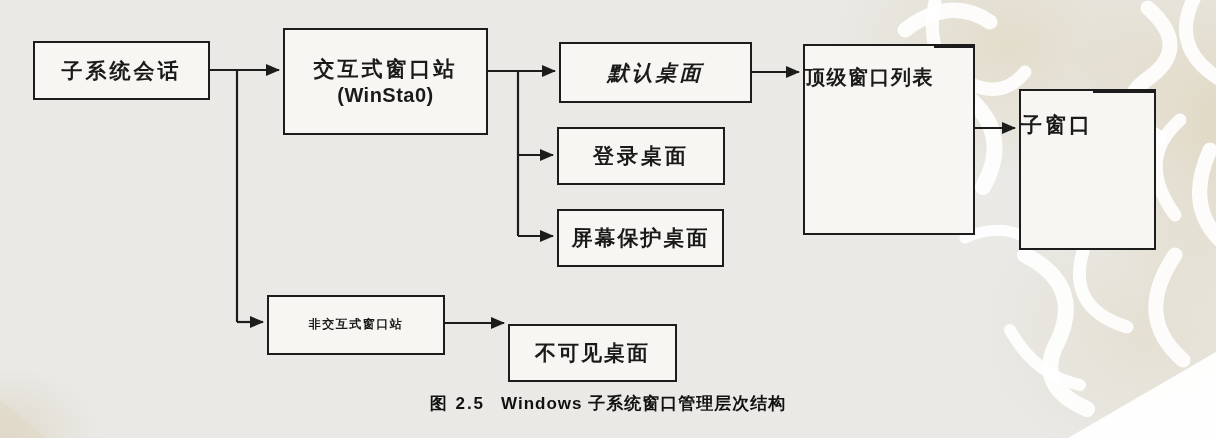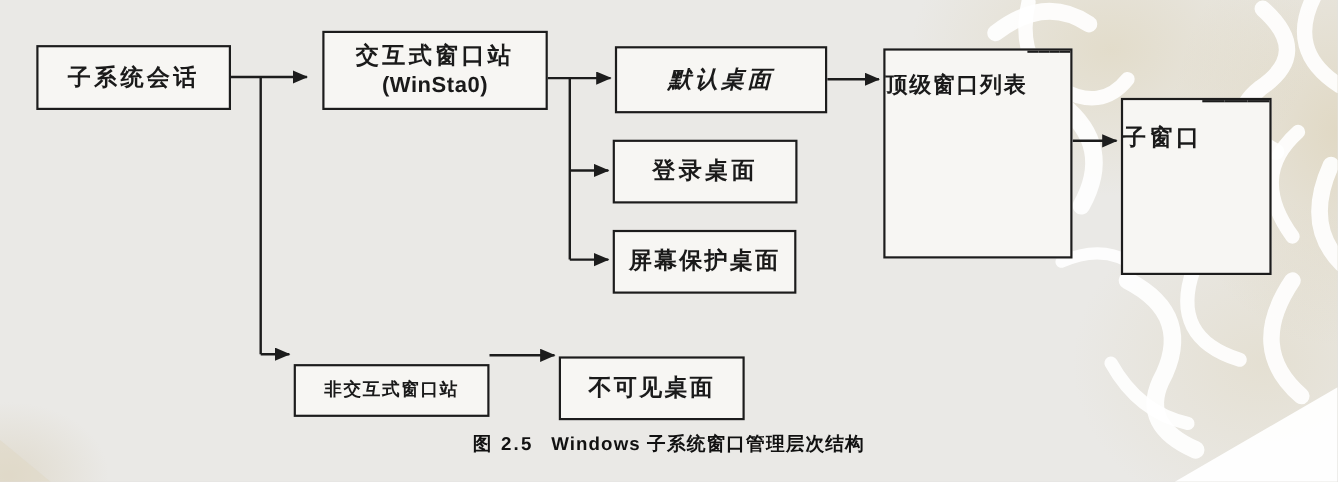--- a/index.html
+++ b/index.html
@@ -33,26 +33,26 @@
     flex-direction:column;
     align-items:center;
     justify-content:center;
     font-size:21px;
     font-weight:600;
     letter-spacing:3px;
     line-height:1.3;
     white-space:nowrap;
   }
   .b-session{left:33px;top:41px;width:177px;height:59px;}
-  .b-interactive{left:293px;top:28px;width:205px;height:72px;}
+  .b-interactive{left:283px;top:28px;width:205px;height:107px;}
   .b-interactive .sub{font-size:20px;font-weight:600;letter-spacing:0.5px;}
   .b-default{left:559px;top:42px;width:193px;height:61px;font-style:italic;}
   .b-logon{left:557px;top:127px;width:168px;height:58px;}
   .b-screensaver{left:557px;top:209px;width:167px;height:58px;letter-spacing:2px;}
-  .b-noninteractive{left:267px;top:295px;width:178px;height:48px;font-size:16px;letter-spacing:1.5px;margin-top:36px;}
+  .b-noninteractive{left:267px;top:295px;width:178px;height:60px;font-size:12px;letter-spacing:1.5px;}
   .b-invisible{left:508px;top:296px;width:169px;height:58px;letter-spacing:2px;margin-top:28px;}
 
   .listbox{
     position:absolute;
     z-index:2;
     background:#f7f6f3;
     border:2.5px solid #1c1c1c;
     box-sizing:border-box;
     display:flex;
     flex-direction:row;

